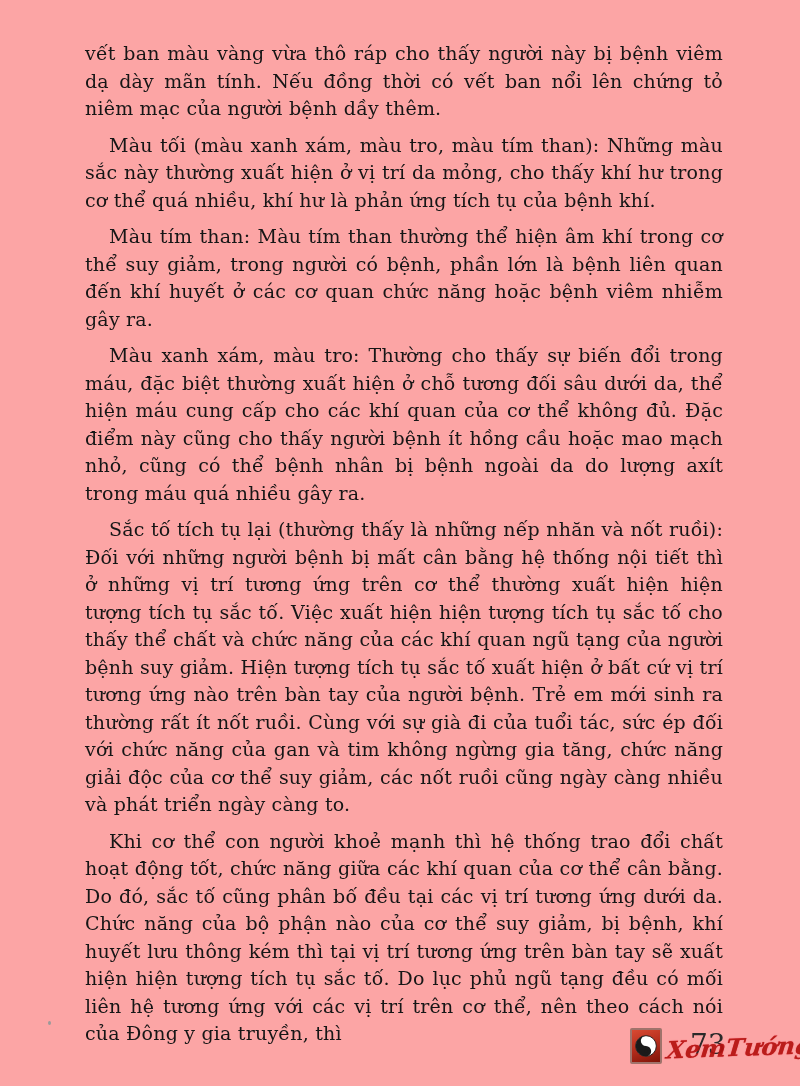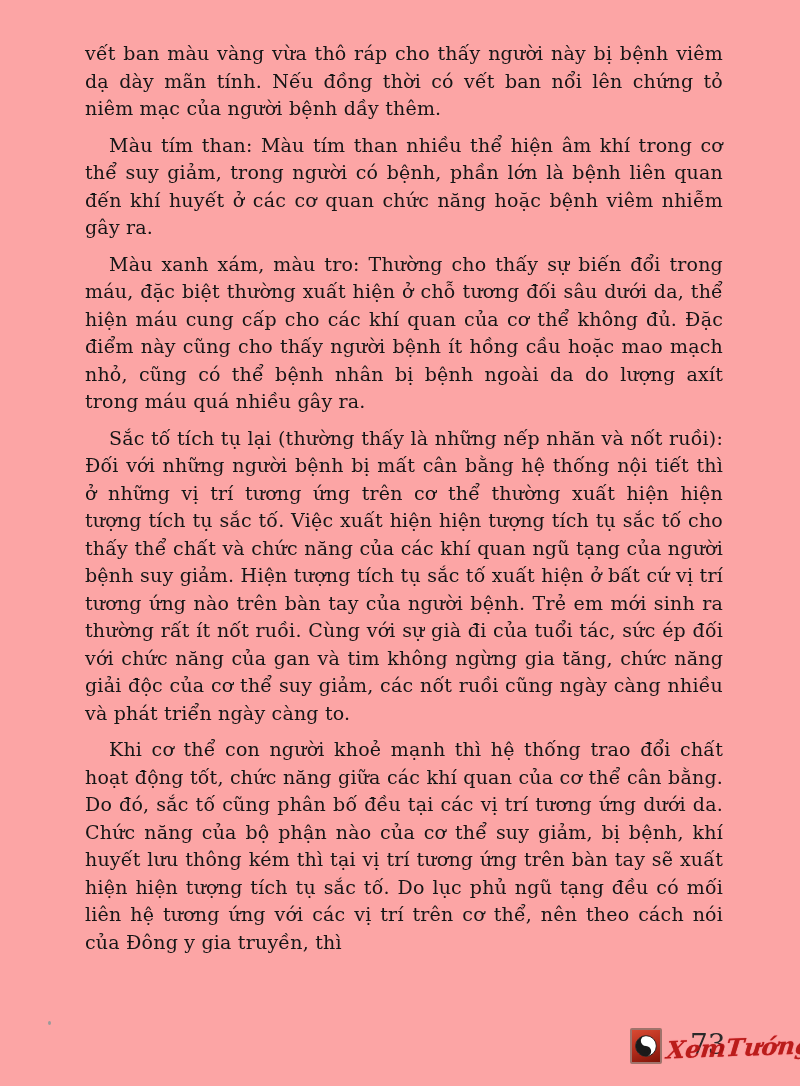--- a/index.html
+++ b/index.html
@@ -88,21 +88,22 @@
     text-shadow: 0 0 1px #d23;
   }
 </style>
 </head>
 <body>
 
 <div class="page">
 
   <div class="text-block">
     <p class="para no-indent">vết ban màu vàng vừa thô ráp cho thấy người này bị bệnh viêm dạ dày mãn tính. Nếu đồng thời có vết ban nổi lên chứng tỏ niêm mạc của người bệnh dầy thêm.</p>
-    <p class="para">Màu tím than: Màu tím than nhiều thể hiện âm khí trong cơ thể suy giảm, trong người có bệnh, phần lớn là bệnh liên quan đến khí huyết ở các cơ quan chức năng hoặc bệnh viêm nhiễm gây ra.</p>
+    <p class="para">Màu tối (màu xanh xám, màu tro, màu tím than): Những màu sắc này thường xuất hiện ở vị trí da mỏng, cho thấy khí hư trong cơ thể quá nhiều, khí hư là phản ứng tích tụ của bệnh khí.</p>
+    <p class="para">Màu tím than: Màu tím than thường thể hiện âm khí trong cơ thể suy giảm, trong người có bệnh, phần lớn là bệnh liên quan đến khí huyết ở các cơ quan chức năng hoặc bệnh viêm nhiễm gây ra.</p>
     <p class="para">Màu xanh xám, màu tro: Thường cho thấy sự biến đổi trong máu, đặc biệt thường xuất hiện ở chỗ tương đối sâu dưới da, thể hiện máu cung cấp cho các khí quan của cơ thể không đủ. Đặc điểm này cũng cho thấy người bệnh ít hồng cầu hoặc mao mạch nhỏ, cũng có thể bệnh nhân bị bệnh ngoài da do lượng axít trong máu quá nhiều gây ra.</p>
     <p class="para">Sắc tố tích tụ lại (thường thấy là những nếp nhăn và nốt ruồi): Đối với những người bệnh bị mất cân bằng hệ thống nội tiết thì ở những vị trí tương ứng trên cơ thể thường xuất hiện hiện tượng tích tụ sắc tố. Việc xuất hiện hiện tượng tích tụ sắc tố cho thấy thể chất và chức năng của các khí quan ngũ tạng của người bệnh suy giảm. Hiện tượng tích tụ sắc tố xuất hiện ở bất cứ vị trí tương ứng nào trên bàn tay của người bệnh. Trẻ em mới sinh ra thường rất ít nốt ruồi. Cùng với sự già đi của tuổi tác, sức ép đối với chức năng của gan và tim không ngừng gia tăng, chức năng giải độc của cơ thể suy giảm, các nốt ruồi cũng ngày càng nhiều và phát triển ngày càng to.</p>
     <p class="para">Khi cơ thể con người khoẻ mạnh thì hệ thống trao đổi chất hoạt động tốt, chức năng giữa các khí quan của cơ thể cân bằng. Do đó, sắc tố cũng phân bố đều tại các vị trí tương ứng dưới da. Chức năng của bộ phận nào của cơ thể suy giảm, bị bệnh, khí huyết lưu thông kém thì tại vị trí tương ứng trên bàn tay sẽ xuất hiện hiện tượng tích tụ sắc tố. Do lục phủ ngũ tạng đều có mối liên hệ tương ứng với các vị trí trên cơ thể, nên theo cách nói của Đông y gia truyền, thì</p>
   </div>
 
   <div class="speck"></div>
 
   <div class="page-number">73</div>
 
   <div class="watermark">

